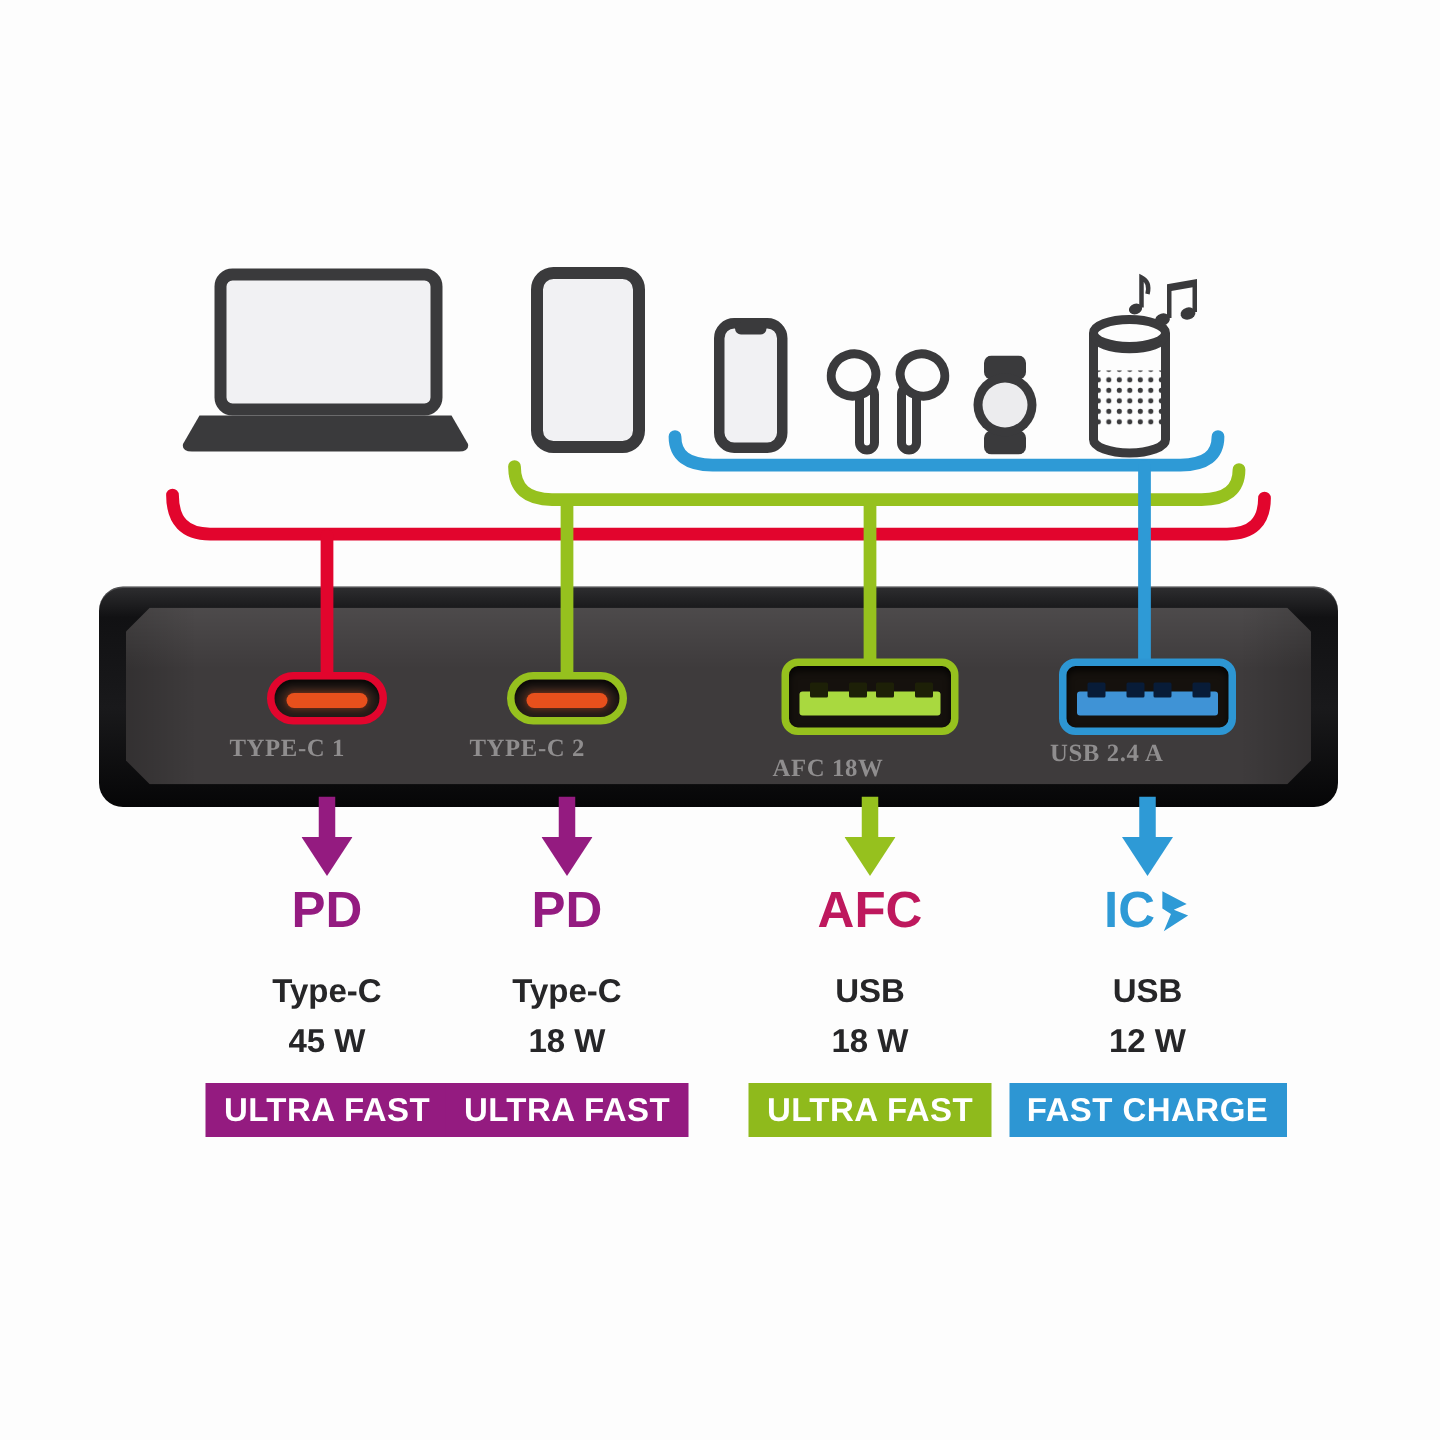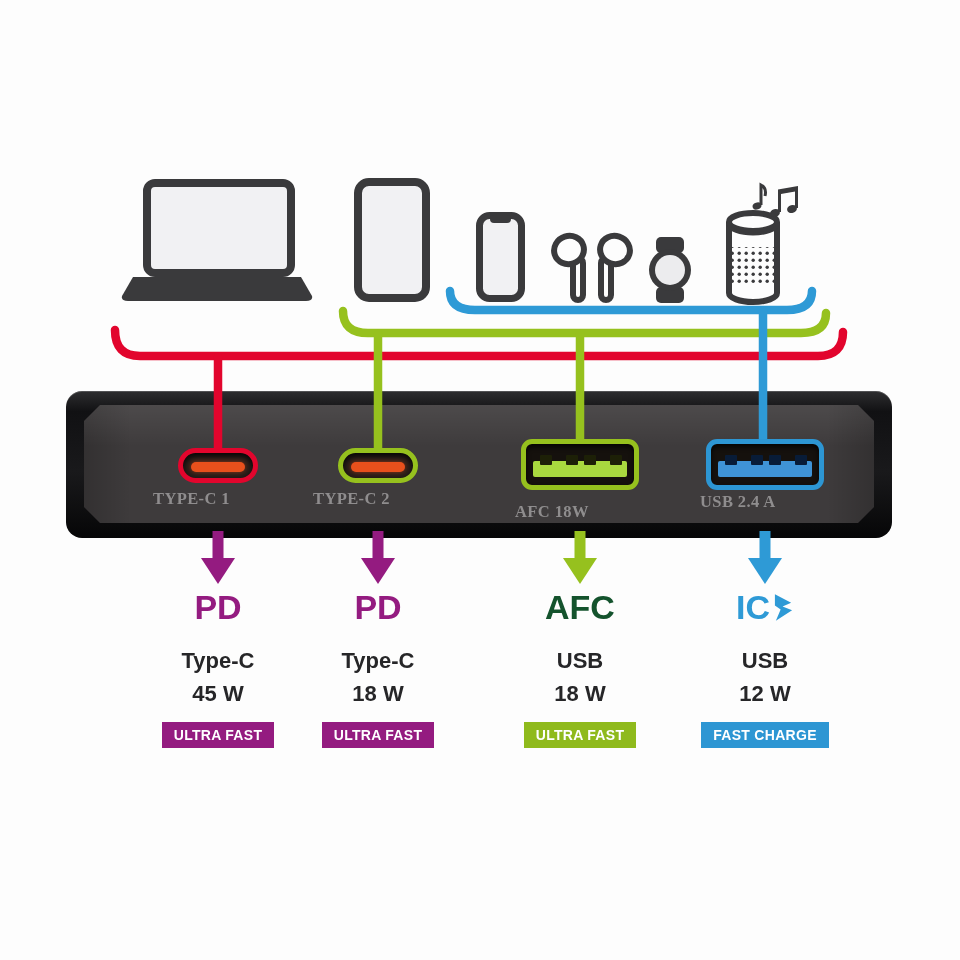--- a/index.html
+++ b/index.html
@@ -28,23 +28,23 @@
   .port-a .tongue{position:absolute;left:7px;top:17px;width:94px;height:16px;border-radius:2px;}
   .port-a .pin{position:absolute;top:11px;width:12px;height:10px;border-radius:1px;}
   .port-label{z-index:7;width:130px;text-align:left;color:#8f8d8e;font-size:16.5px;
     font-weight:bold;letter-spacing:.4px;font-family:Liberation Serif, serif;}
 
   
   .col{top:531px;width:180px;display:flex;flex-direction:column;align-items:center;z-index:4;}
   .proto{margin-top:6px;font-size:34px;font-weight:800;line-height:34px;display:flex;
     align-items:center;gap:3px;}
   .name{margin-top:20px;font-size:22px;font-weight:bold;line-height:33px;color:#262628;text-align:center;}
-  .badge{margin-top:12px;padding:5px 12px;font-size:14px;font-weight:bold;color:#ffffff;
+  .badge{margin-top:12px;padding:5px 12px;font-size:22px;font-weight:bold;color:#ffffff;
     letter-spacing:.3px;white-space:nowrap;text-align:right;}
-  .purple{color:#941b80;} .green{color:#14532d;} .blue{color:#2e9ad6;text-align:right;}
+  .purple{color:#941b80;} .green{color:#be185d;} .blue{color:#2e9ad6;text-align:right;}
   .bg-purple{background:#941b80;} .bg-green{background:#8fba1c;} .bg-blue{background:#2d96d3;}
 </style>
 </head>
 <body>
 
 <div class="canvas">
 
   <div>
 
     <svg class="abs" style="left:121px;top:177px;z-index:3" width="192" height="127" viewBox="0 0 192 127">

